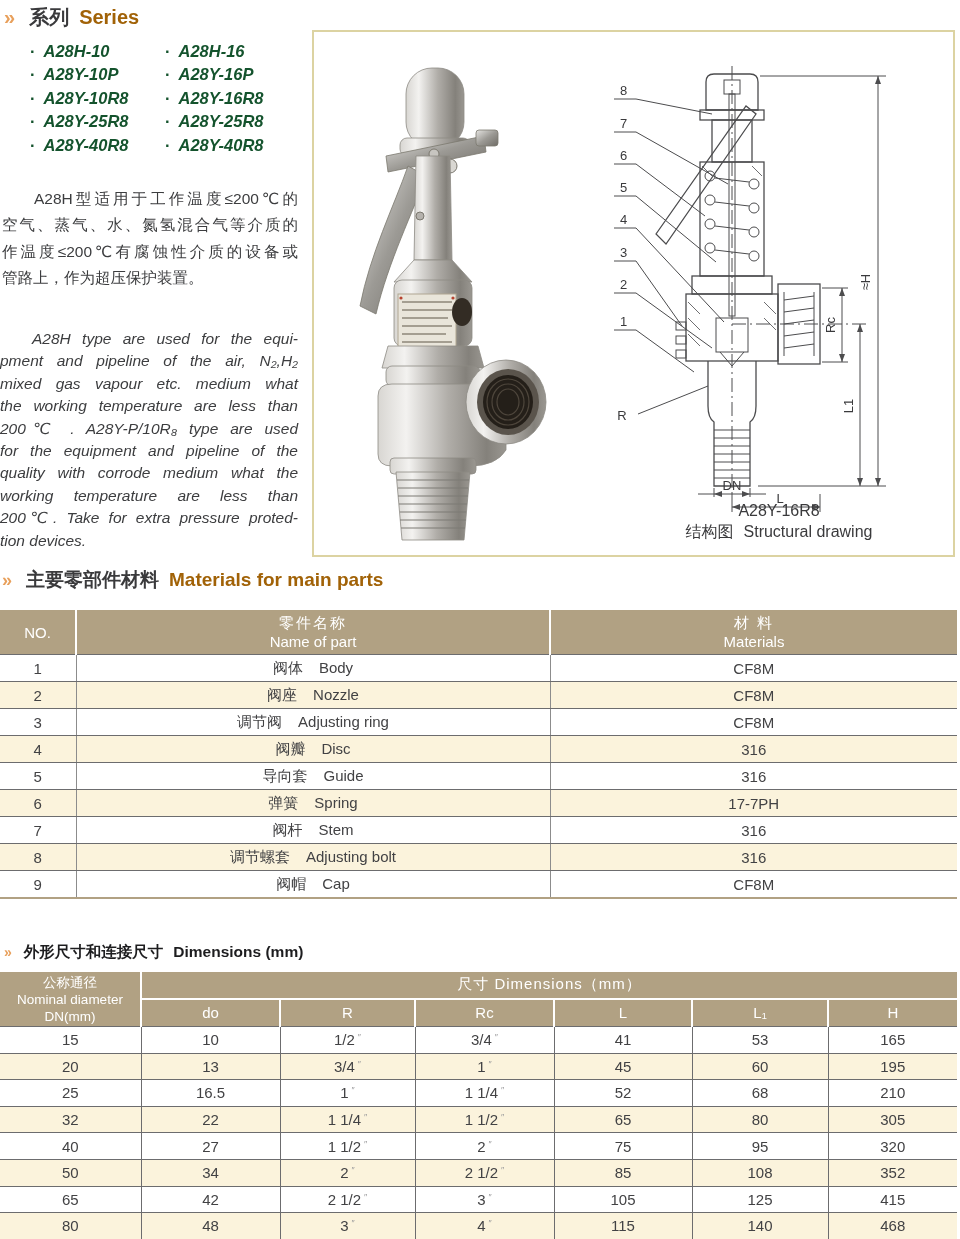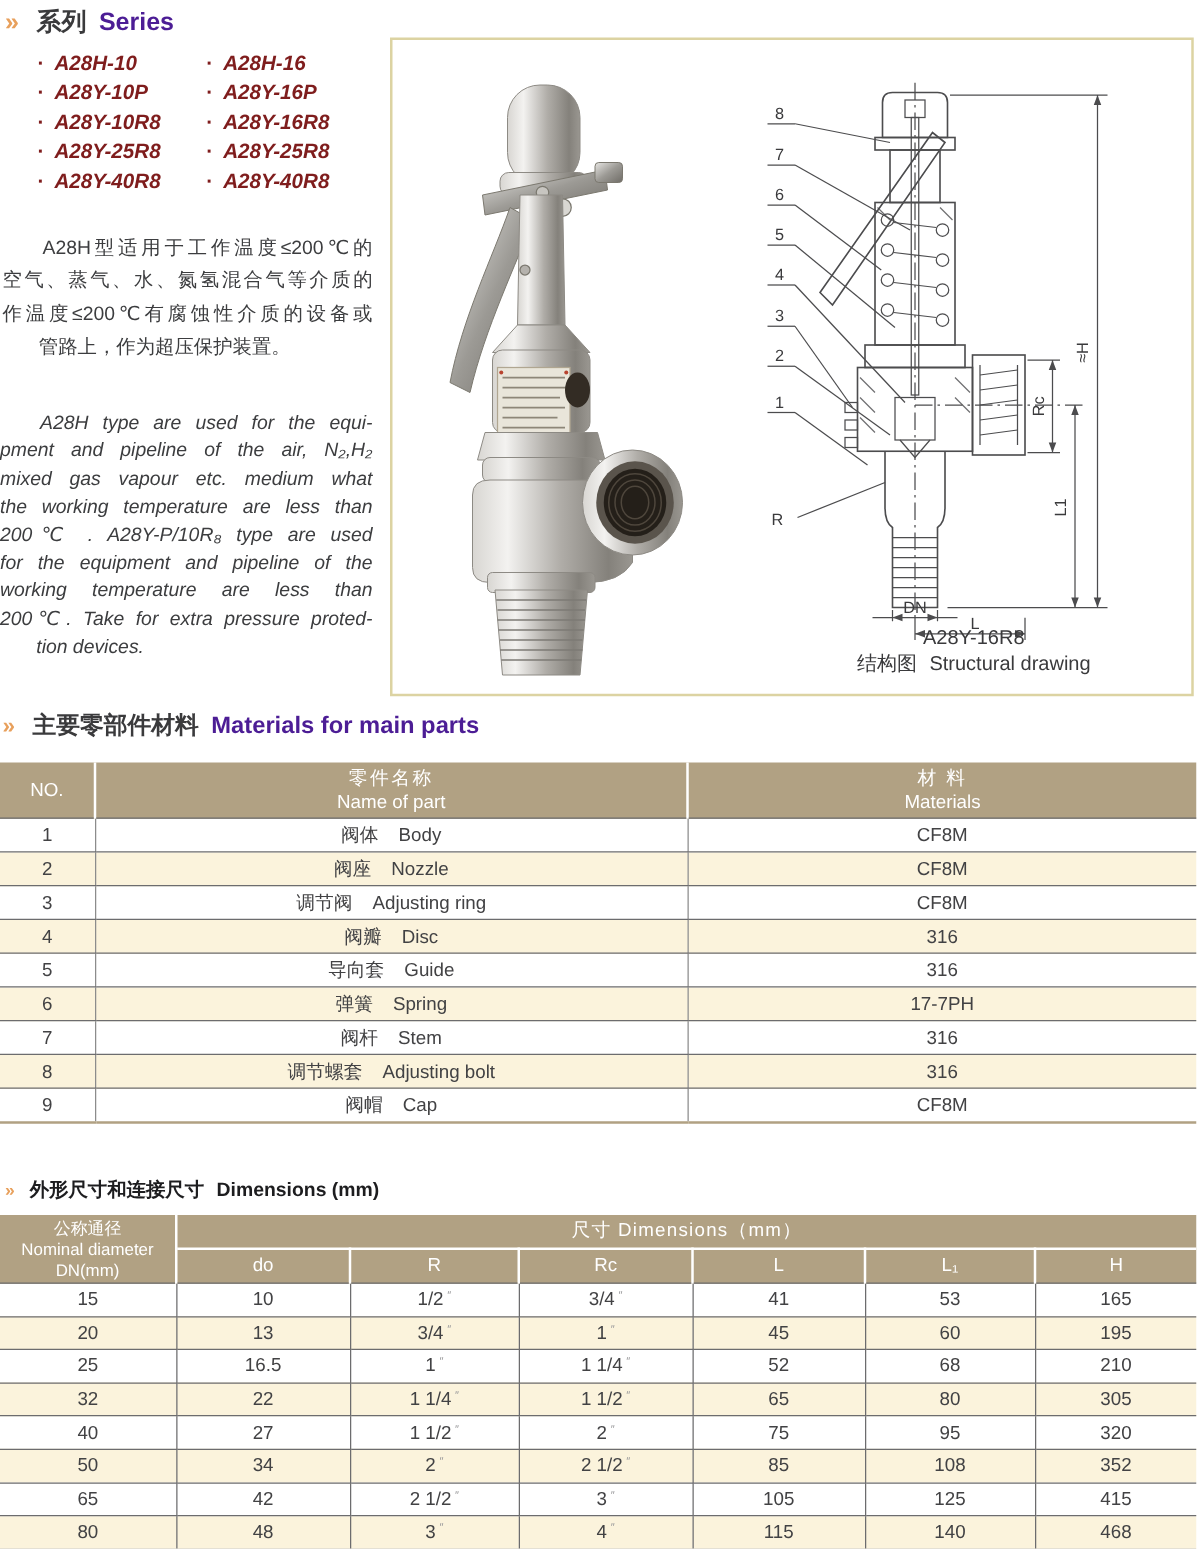--- a/index.html
+++ b/index.html
@@ -3,45 +3,45 @@
 <meta charset="utf-8">
 <style>
   html,body{margin:0;padding:0;background:#ffffff;}
   .page{position:relative;width:960px;height:1239px;background:#ffffff;overflow:hidden;
         font-family:"Liberation Sans","DejaVu Sans",sans-serif;color:#3f4042;}
 
   
   .sec-head{position:absolute;display:flex;align-items:baseline;}
   .chev{color:#e8a05c;font-weight:bold;margin-right:14px;}
   .head-zh{font-weight:bold;color:#3a3a3c;}
-  .head-en{font-weight:bold;color:#4c1d95;margin-left:10px;}
+  .head-en{font-weight:bold;color:#a16207;margin-left:10px;}
   #head-series{left:4px;top:4px;font-size:20px;}
   #head-series .chev{font-size:20px;}
   #head-materials{left:2px;top:567px;font-size:19px;}
   #head-materials .chev{font-size:18px;}
   #head-dims{left:4px;top:942px;font-size:15.5px;}
   #head-dims .chev{font-size:14px;margin-right:12px;}
   #head-dims .head-zh,#head-dims .head-en{color:#1d1d1f;}
 
   
   .series-col{position:absolute;top:40px;}
   #series-col1{left:30px;}
   #series-col2{left:165px;}
-  .series-item{font-size:16.5px;font-weight:bold;font-style:italic;color:#7f1d1d;
+  .series-item{font-size:16.5px;font-weight:bold;font-style:italic;color:#14532d;
                line-height:23.4px;white-space:nowrap;}
   .series-item::before{content:"·";font-weight:bold;margin-right:8px;font-style:normal;}
 
   
   .para{position:absolute;color:#3c3d3f;}
   #para-zh{left:2px;top:186px;width:296px;font-size:15.5px;}
   #para-zh .jline{line-height:26.4px;}
   #para-en{left:0px;top:328px;width:298px;font-size:15.5px;}
   #para-en .jline{line-height:22.4px;font-style:italic;}
   .jline{text-align:justify;text-align-last:justify;white-space:normal;}
-  .jline.lastline{text-align-last:left;margin-left:29px;}
+  .jline.lastline{text-align-last:left;}
   .jline.indent{text-indent:32px;}
 
   
   .figure-box{position:absolute;left:312px;top:30px;width:639px;height:523px;
               border:2px solid #dcd3a2;background:#ffffff;}
   .photo-svg{position:absolute;left:16px;top:22px;}
   .draw-svg{position:absolute;left:294px;top:34px;}
   .fig-caption{position:absolute;left:290px;top:468px;width:350px;text-align:center;
                font-size:16px;color:#3a3a3c;line-height:21px;}
   .fig-caption .gap{display:inline-block;width:10px;}
@@ -115,20 +115,21 @@
       <div class="jline lastline">管路上，作为超压保护装置。</div>
     </div>
 
   <div class="para" id="para-en">
       <div class="jline indent">A28H type are used for the equi-</div>
       <div class="jline">pment and pipeline of the air, N₂,H₂</div>
       <div class="jline">mixed gas vapour etc. medium what</div>
       <div class="jline">the working temperature are less than</div>
       <div class="jline">200℃ . A28Y-P/10R₈ type are used</div>
       <div class="jline">for the equipment and pipeline of  the</div>
+      <div class="jline">quality with corrode medium what the</div>
       <div class="jline">working temperature are less than</div>
       <div class="jline">200℃. Take for extra pressure proted-</div>
       <div class="jline lastline">tion devices.</div>
     </div>
 
   <div class="figure-box">
 
     <svg class="photo-svg" width="300" height="490" viewBox="0 0 300 490">
       <defs>
         <linearGradient id="gs" x1="0" y1="0" x2="1" y2="0">

